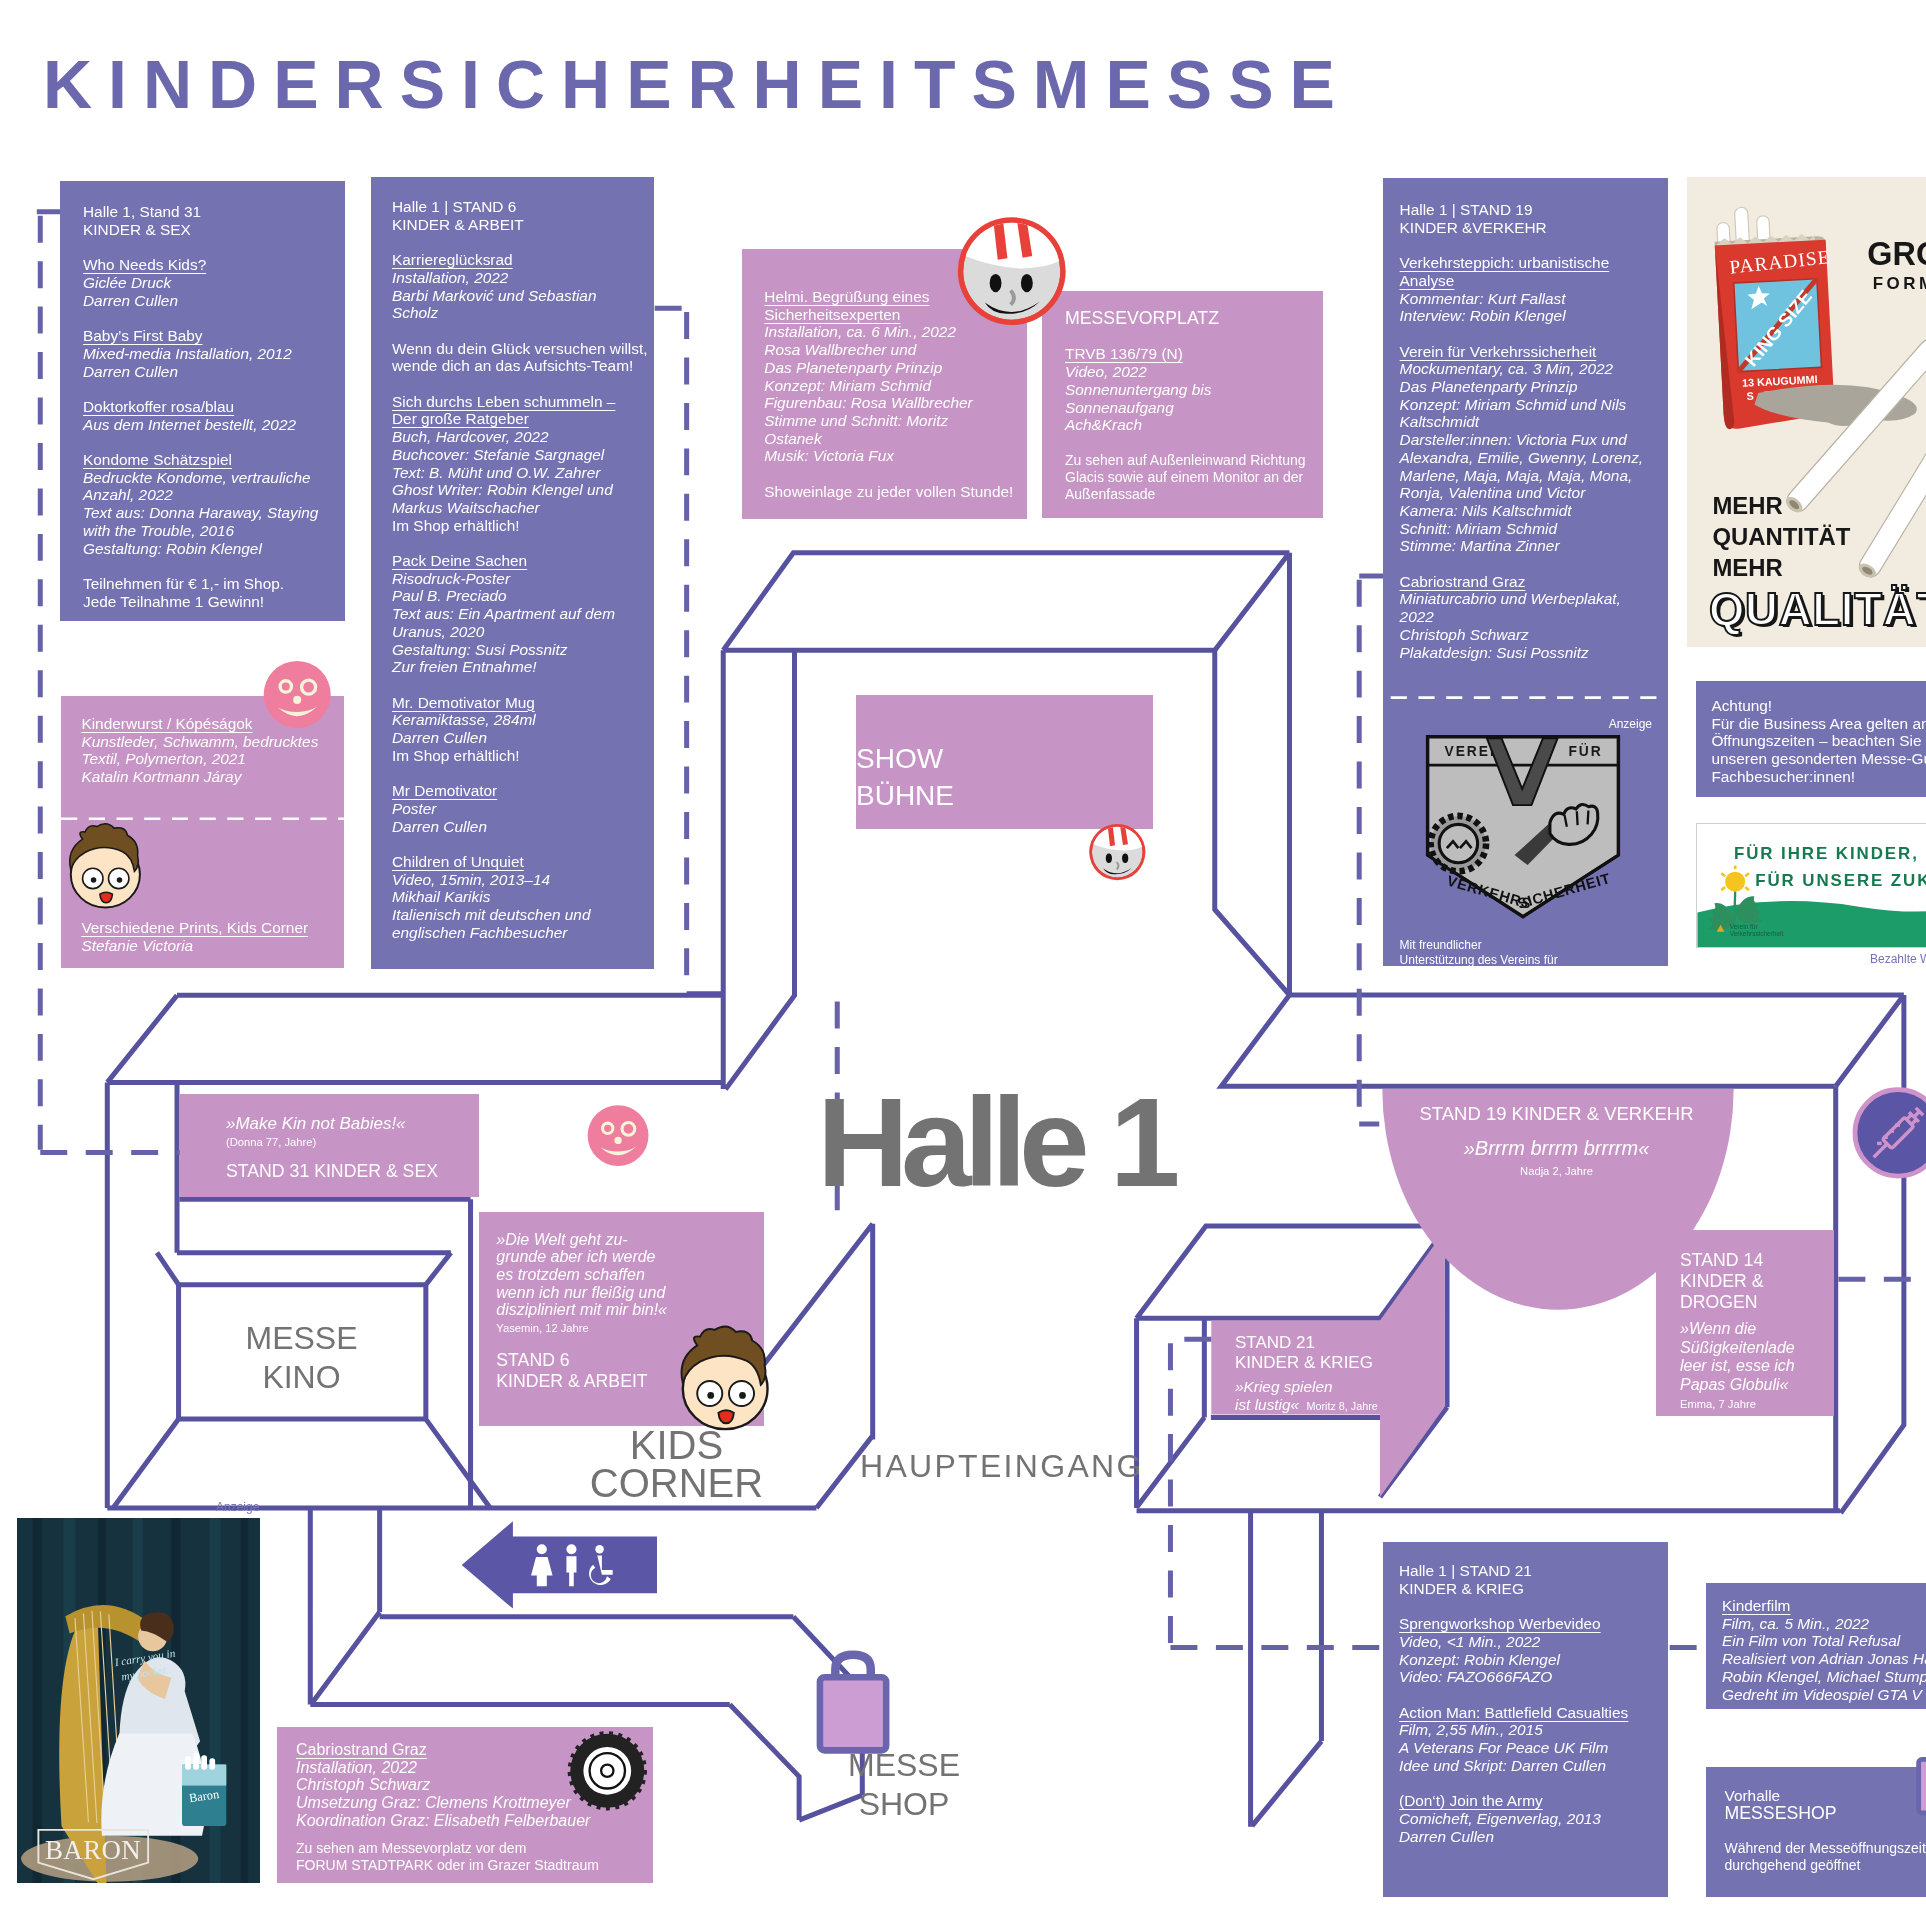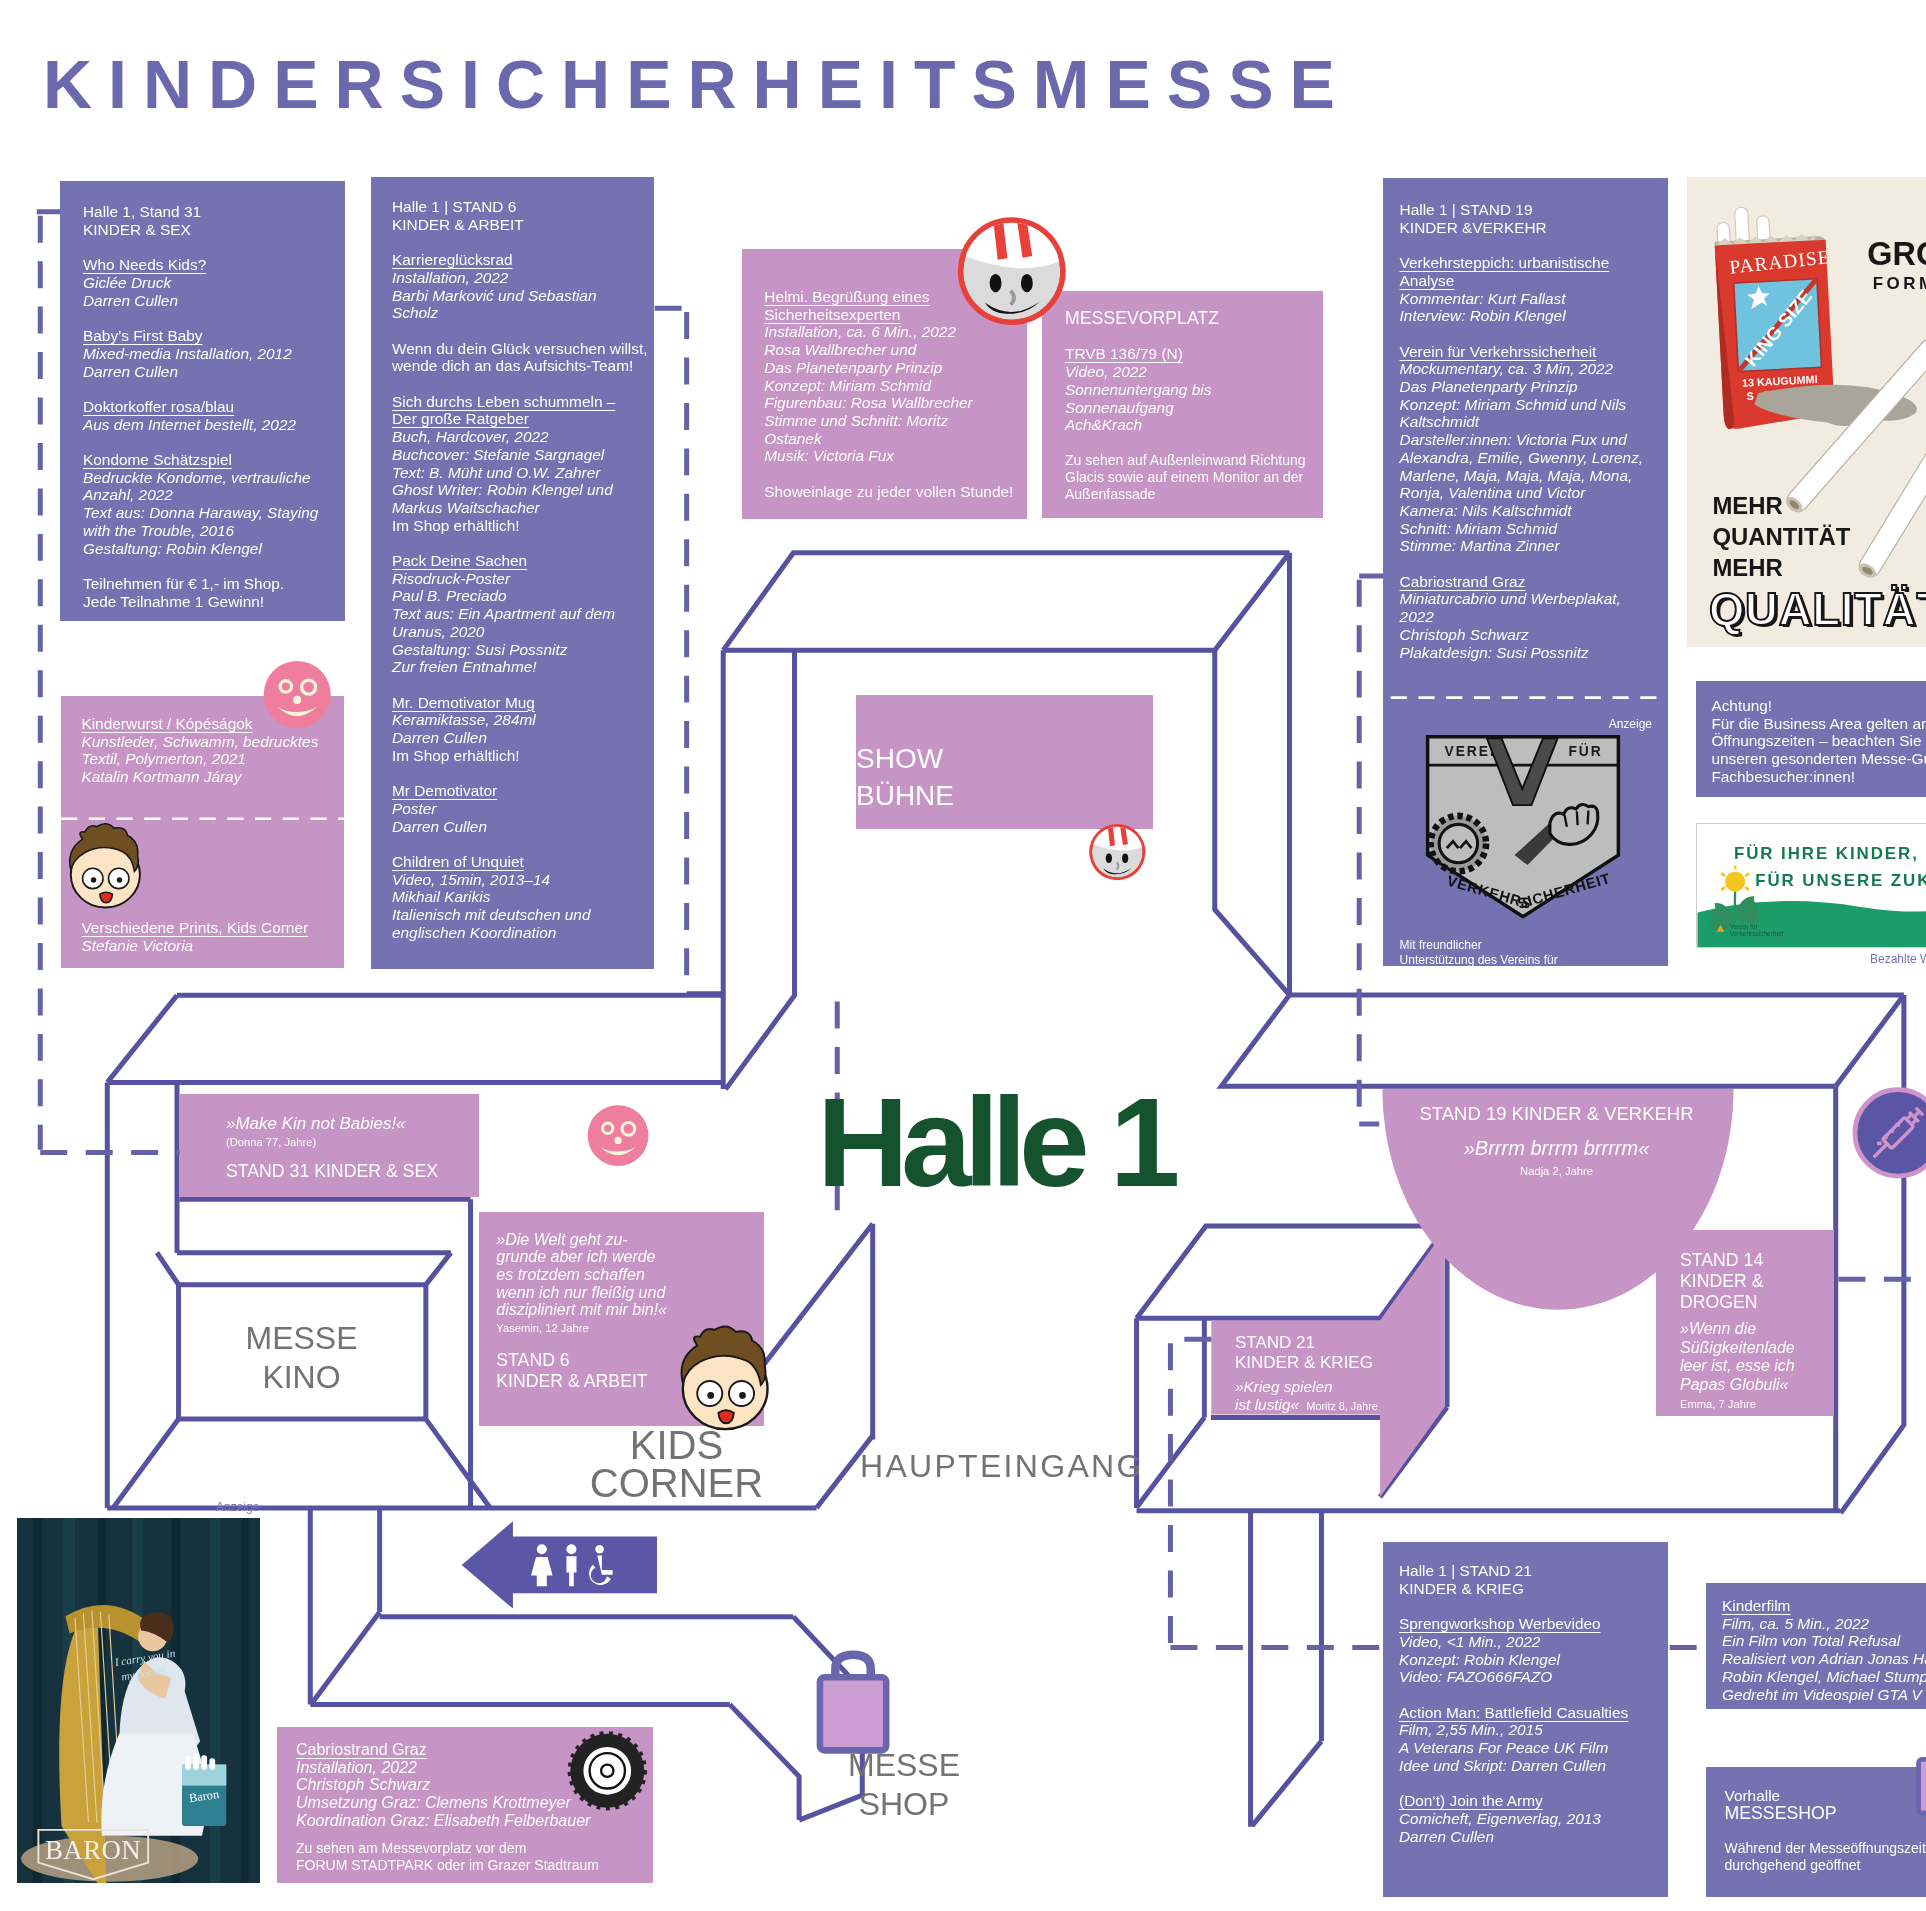--- a/index.html
+++ b/index.html
@@ -151,21 +151,21 @@
 <p>Im Shop erhältlich!</p>
 <p class="g"></p>
 <p class="u">Mr Demotivator</p>
 <p class="i">Poster</p>
 <p class="i">Darren Cullen</p>
 <p class="g"></p>
 <p class="u">Children of Unquiet</p>
 <p class="i">Video, 15min, 2013–14</p>
 <p class="i">Mikhail Karikis</p>
 <p class="i">Italienisch mit deutschen und</p>
-<p class="i">englischen Koordination</p>
+<p class="i">englischen Fachbesucher</p>
 </div>
 </div>
 
 <div class="ab kb" style="left:61px;top:696px;width:283px;height:272px">
 <svg class="ab" style="left:0;top:0" width="283" height="272" viewBox="0 0 735 707">
       <line x1="0" y1="319" x2="735" y2="319" stroke="#fff" stroke-width="7" stroke-dasharray="42 30"></line>
     </svg>
 <div class="tx ab" style="left:20.4px;top:19px;width:254px">
 <p class="u">Kinderwurst / Kópéságok</p>
 <p class="i">Kunstleder, Schwamm, bedrucktes</p>
@@ -225,21 +225,21 @@
 </div>
 
 <div class="ab kb" style="left:479px;top:1212px;width:285px;height:214px">
 <div class="ab" style="left:17.3px;top:18.5px;color:#fff">
 <p class="i" style="font-size:16px;line-height:17.7px">»Die Welt geht zu-<br>grunde aber ich werde<br>es trotzdem schaffen<br>wenn ich nur fleißig und<br>diszipliniert mit mir bin!«</p>
 <p style="font-size:11.2px;margin-top:3.1px">Yasemin, 12 Jahre</p>
 <p style="font-size:17.7px;margin-top:15.4px">STAND 6<br><span class="b">KINDER &amp; ARBEIT</span></p>
 </div>
 </div>
 
-<div class="plantxt" style="left:817px;top:1079px;font-size:127px;line-height:127px;font-weight:bold;letter-spacing:-7.7px;color:#14532d">Halle 1</div>
+<div class="plantxt" style="left:817px;top:1079px;font-size:127px;line-height:127px;font-weight:bold;letter-spacing:-7.7px;color:#737373">Halle 1</div>
 
 <div class="plantxt" style="left:186px;top:1319px;width:231px;text-align:center;font-size:32px;line-height:39px">MESSE<br>KINO</div>
 
 <div class="plantxt" style="left:561px;top:1426px;width:231px;text-align:center;font-size:40px;line-height:38px">KIDS<br>CORNER</div>
 
 <div class="plantxt" style="left:860px;top:1448px;font-size:32px;letter-spacing:2.3px">HAUPTEINGANG</div>
 
 <div class="plantxt" style="left:794px;top:1746px;width:220px;text-align:center;font-size:32px;line-height:39px">MESSE<br>SHOP</div>
 
 <div class="ab pb" style="left:1383px;top:178px;width:285px;height:788px">

